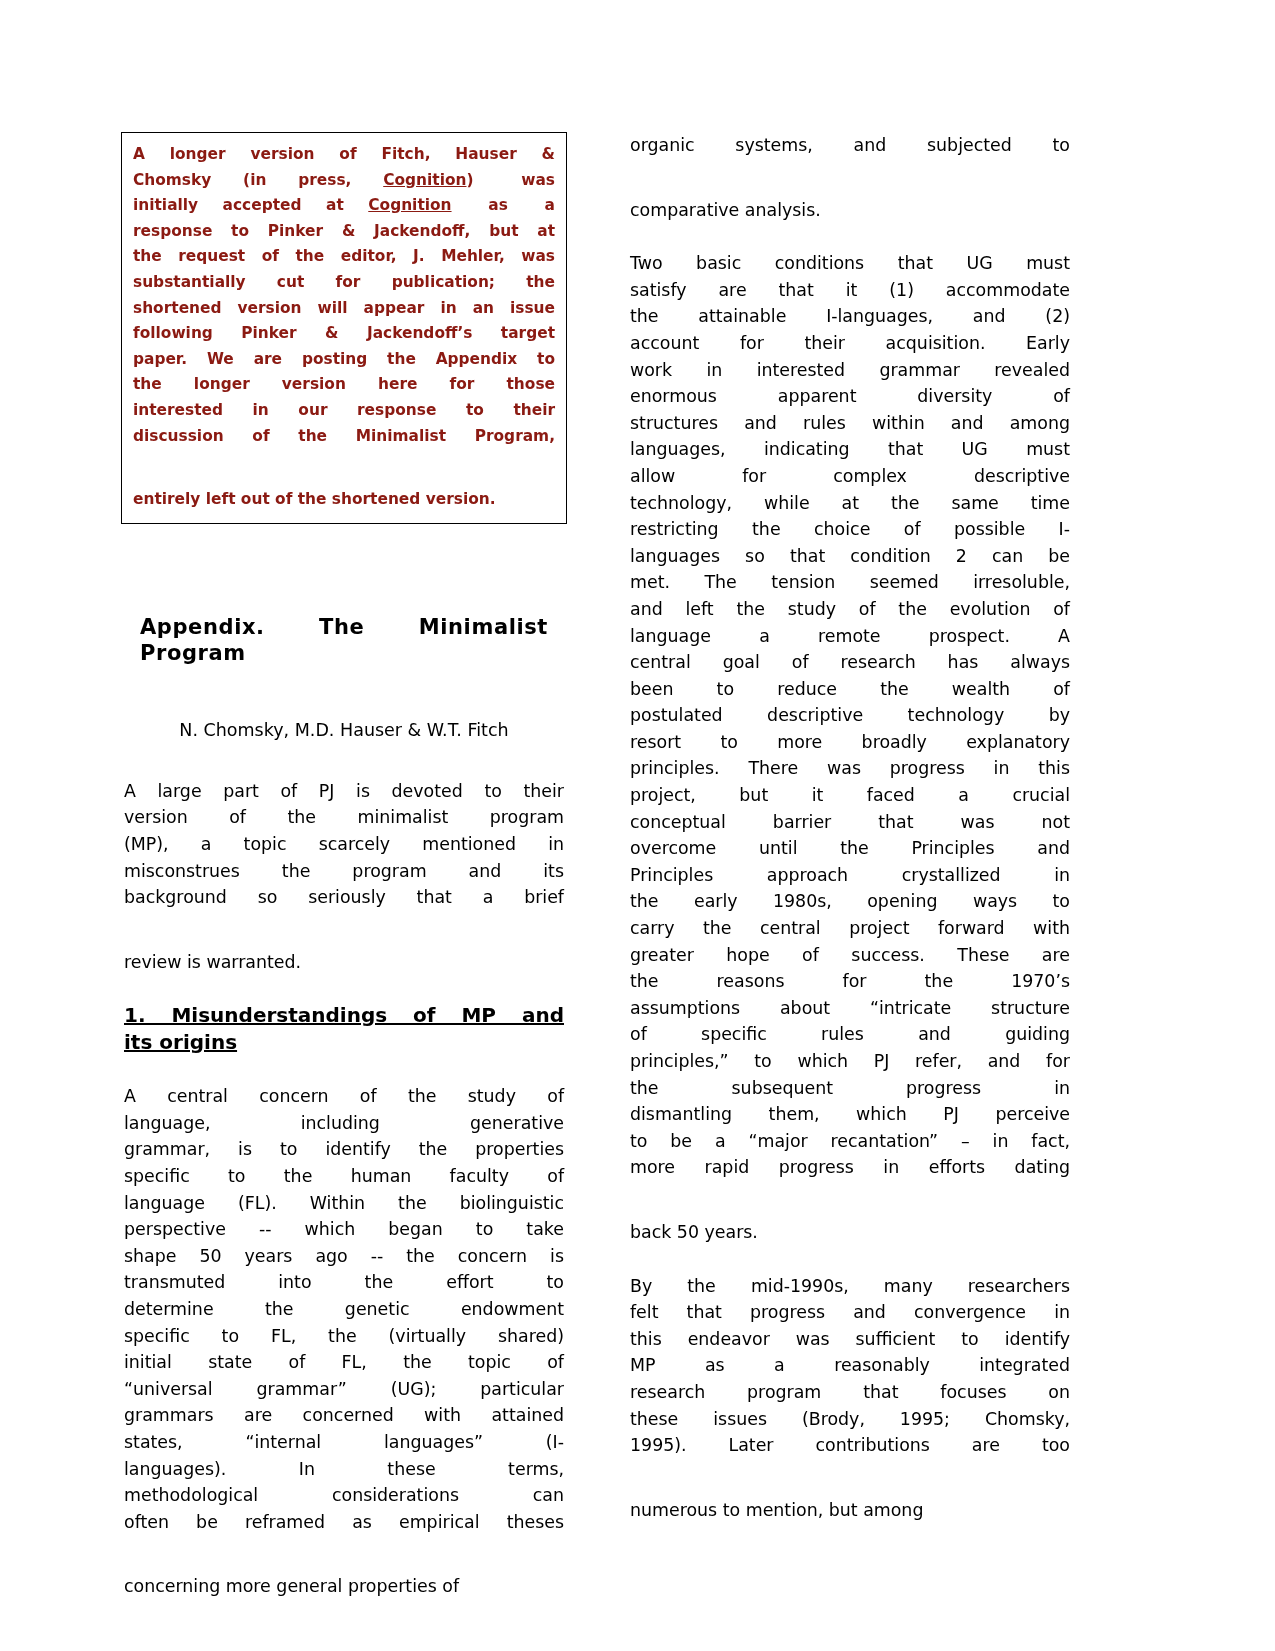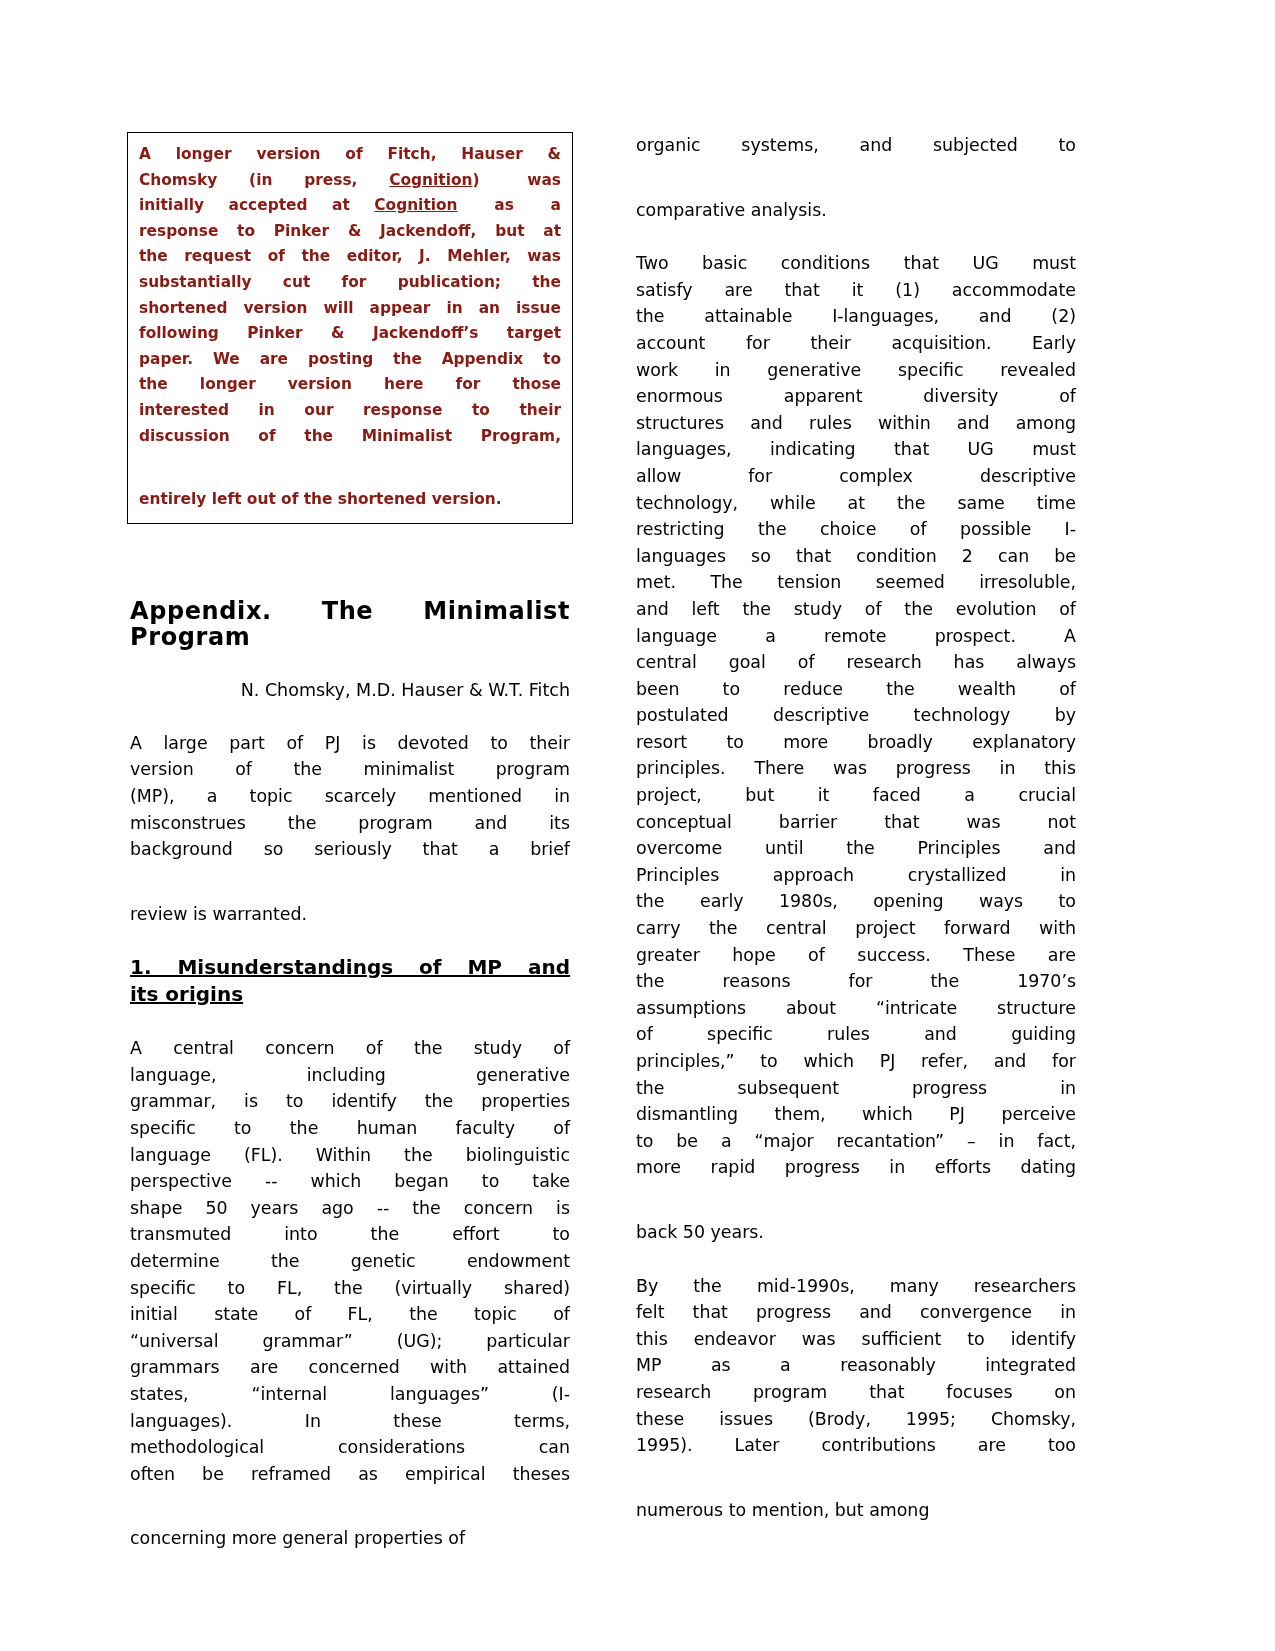--- a/index.html
+++ b/index.html
@@ -17,21 +17,21 @@
   }
   .page {
     position: absolute;
     left: 0; top: 0;
     width: 1275px;
     height: 1651px;
     background: #ffffff;
   }
   .content-area {
     position: absolute;
-    left: 130px;
+    left: 124px;
     top: 132px;
     width: 946px;
     height: 1320px;
     display: flex;
     flex-direction: row;
     gap: 0px;
   }
   .col {
     width: 440px;
     box-sizing: border-box;
@@ -58,36 +58,36 @@
     text-justify: inter-word;
     margin: 0;
     letter-spacing: 0px;
   }
   .notice-text .u {
     text-decoration: underline;
   }
 
   
   .appendix-heading {
-    font-size: 24px;
+    font-size: 21px;
     font-weight: bold;
     line-height: 26px;
     text-align: justify;
-    margin: 0;
+    margin: 16px;
     letter-spacing: 0.6px;
   }
   .appendix-heading .last-line {
     display: block;
     text-align: left;
   }
   .authors {
     font-size: 17.5px;
     line-height: 26px;
-    margin: 0;
-    text-align: right;
+    margin: 8px;
+    text-align: center;
   }
   .section-heading {
     font-size: 20px;
     font-weight: bold;
     line-height: 27px;
     text-align: justify;
     text-decoration: underline;
     margin: 0;
   }
   .section-heading .last-line {
@@ -209,21 +209,21 @@
         <span class="jline-last">comparative analysis.</span>
       </p>
 
       <div class="vgap-md"></div>
 
       <p class="body">
         <span class="jline">Two  basic  conditions  that  UG  must</span>
         <span class="jline">satisfy  are  that  it  (1)  accommodate</span>
         <span class="jline">the  attainable  I-languages,  and  (2)</span>
         <span class="jline">account  for  their  acquisition.    Early</span>
-        <span class="jline">work in generative specific revealed</span>
+        <span class="jline">work in interested grammar revealed</span>
         <span class="jline">enormous   apparent   diversity   of</span>
         <span class="jline">structures and rules within and among</span>
         <span class="jline">languages,  indicating  that  UG  must</span>
         <span class="jline">allow    for    complex    descriptive</span>
         <span class="jline">technology,  while  at  the  same  time</span>
         <span class="jline">restricting  the  choice  of  possible  I-</span>
         <span class="jline">languages so that condition 2 can be</span>
         <span class="jline">met.  The tension seemed irresoluble,</span>
         <span class="jline">and  left  the  study  of  the  evolution  of</span>
         <span class="jline">language   a   remote   prospect.     A</span>

